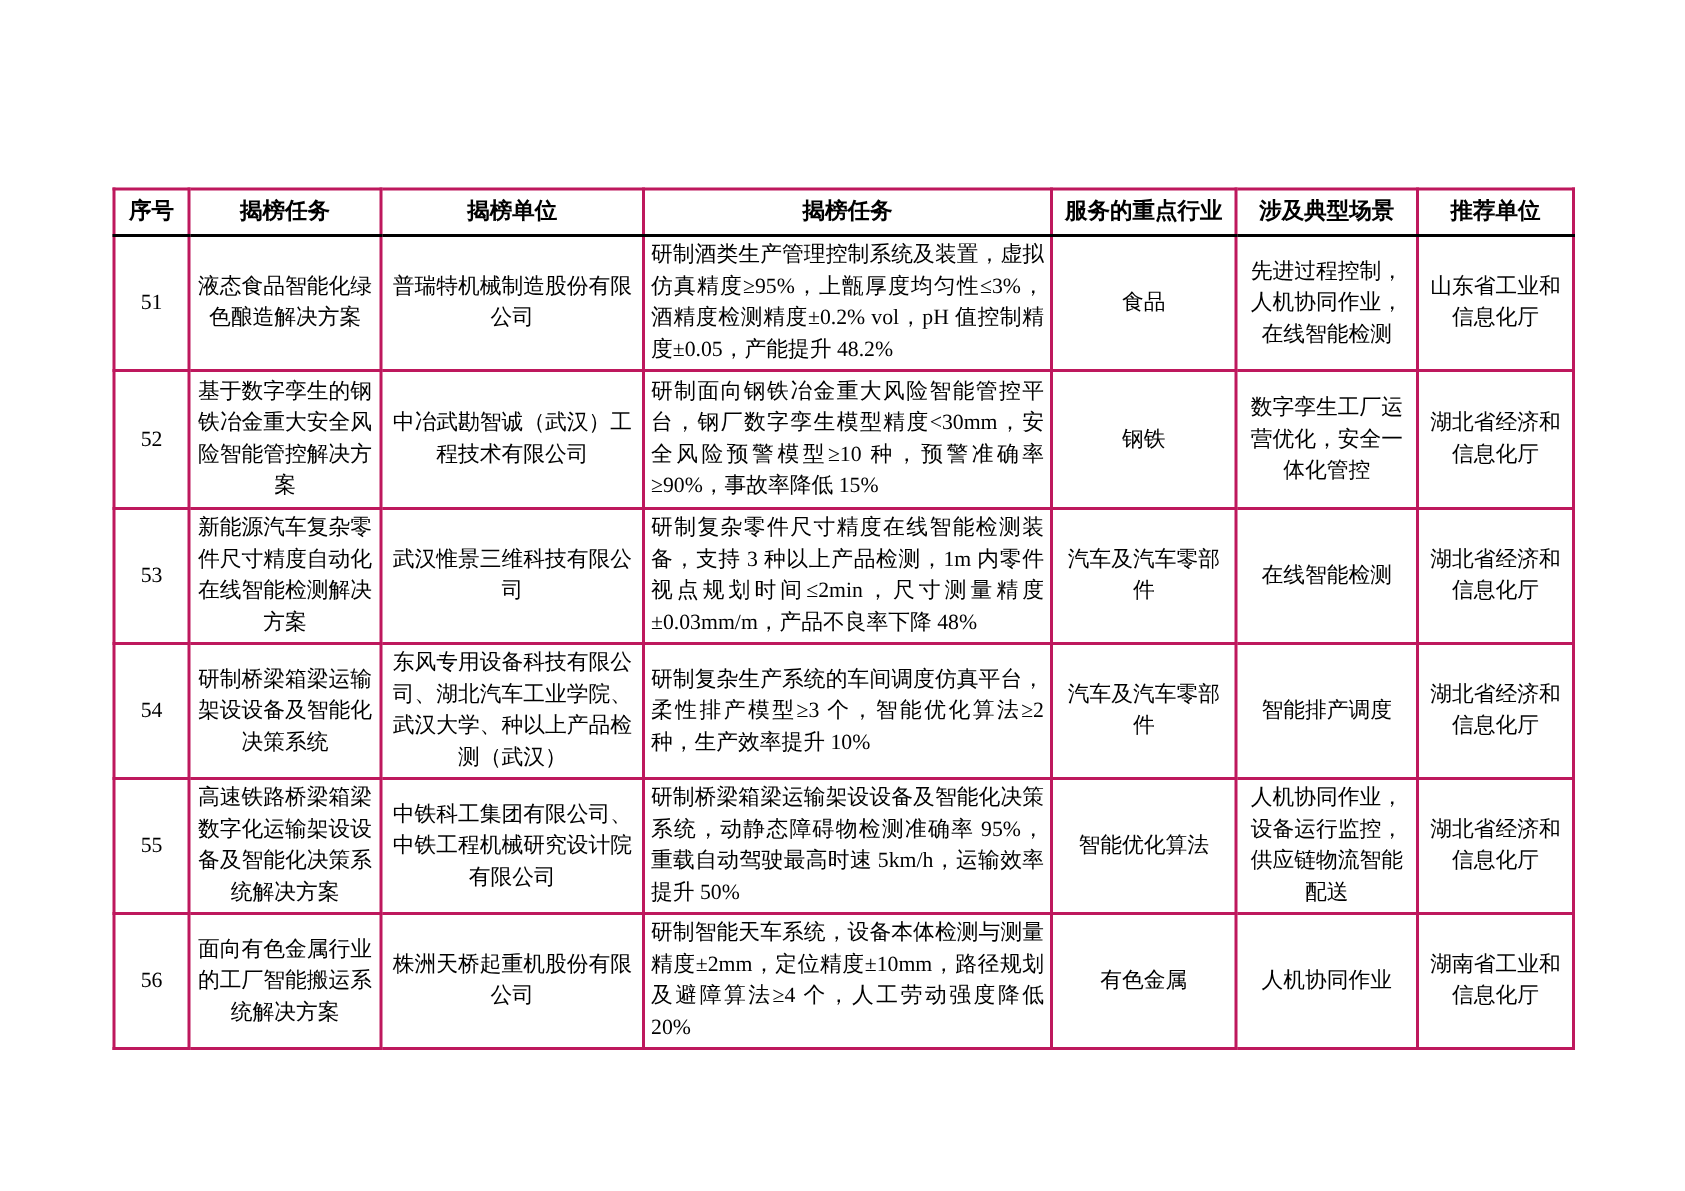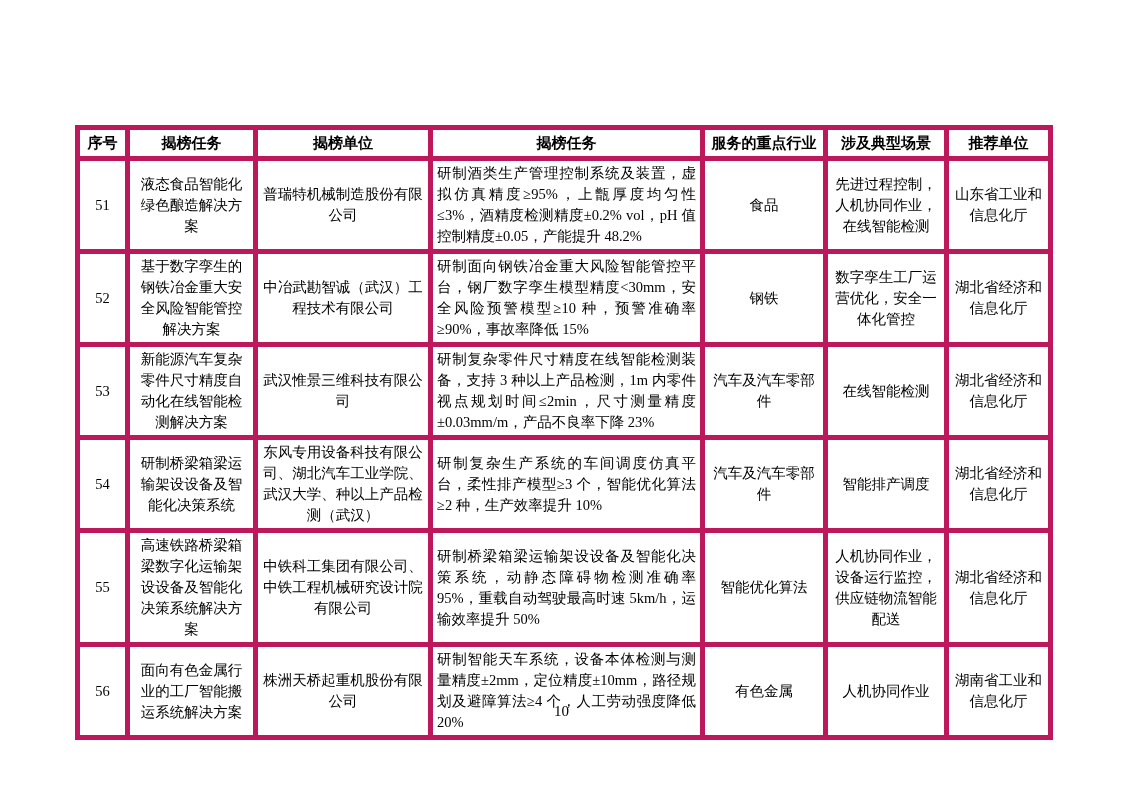--- a/index.html
+++ b/index.html
@@ -18,21 +18,21 @@
   table.doc-table {
     position: absolute;
     left: 75px;
     top: 125px;
     width: 973px;
     border-collapse: collapse;
     table-layout: fixed;
     border: 2px solid #000;
   }
   table.doc-table th, table.doc-table td {
-    border: 5px solid #be185d;
+    border: 2px solid #be185d;
     vertical-align: middle;
     font-size: 14.5px;
     line-height: 21px;
     padding: 2px 4px;
     overflow: hidden;
   }
   table.doc-table thead th {
     font-weight: bold;
     text-align: center;
     height: 31px;
@@ -105,21 +105,21 @@
         <td class="c-center">中冶武勘智诚（武汉）工程技术有限公司</td>
         <td class="c-task">研制面向钢铁冶金重大风险智能管控平台，钢厂数字孪生模型精度&lt;30mm，安全风险预警模型≥10 种，预警准确率≥90%，事故率降低 15%</td>
         <td class="c-center">钢铁</td>
         <td class="c-center">数字孪生工厂运营优化，安全一体化管控</td>
         <td class="c-center">湖北省经济和信息化厅</td>
       </tr>
       <tr class="r53">
         <td class="c-center">53</td>
         <td class="c-center">新能源汽车复杂零件尺寸精度自动化在线智能检测解决方案</td>
         <td class="c-center">武汉惟景三维科技有限公司</td>
-        <td class="c-task">研制复杂零件尺寸精度在线智能检测装备，支持 3 种以上产品检测，1m 内零件视点规划时间≤2min，尺寸测量精度±0.03mm/m，产品不良率下降 23%</td>
+        <td class="c-task">研制复杂零件尺寸精度在线智能检测装备，支持 3 种以上产品检测，1m 内零件视点规划时间≤2min，尺寸测量精度±0.03mm/m，产品不良率下降 48%</td>
         <td class="c-center">汽车及汽车零部件</td>
         <td class="c-center">在线智能检测</td>
         <td class="c-center">湖北省经济和信息化厅</td>
       </tr>
       <tr class="r54">
         <td class="c-center">54</td>
         <td class="c-center">研制桥梁箱梁运输架设设备及智能化决策系统</td>
         <td class="c-center">东风专用设备科技有限公司、湖北汽车工业学院、武汉大学、种以上产品检测（武汉）</td>
         <td class="c-task">研制复杂生产系统的车间调度仿真平台，柔性排产模型≥3 个，智能优化算法≥2 种，生产效率提升 10%</td>
         <td class="c-center">汽车及汽车零部件</td>
@@ -140,15 +140,14 @@
         <td class="c-center">面向有色金属行业的工厂智能搬运系统解决方案</td>
         <td class="c-center">株洲天桥起重机股份有限公司</td>
         <td class="c-task">研制智能天车系统，设备本体检测与测量精度±2mm，定位精度±10mm，路径规划及避障算法≥4 个，人工劳动强度降低 20%</td>
         <td class="c-center">有色金属</td>
         <td class="c-center">人机协同作业</td>
         <td class="c-center">湖南省工业和信息化厅</td>
       </tr>
     </tbody>
   </table>
 
-  <div class="page-number">10</div>
 
 </div>
 
 </body></html>

